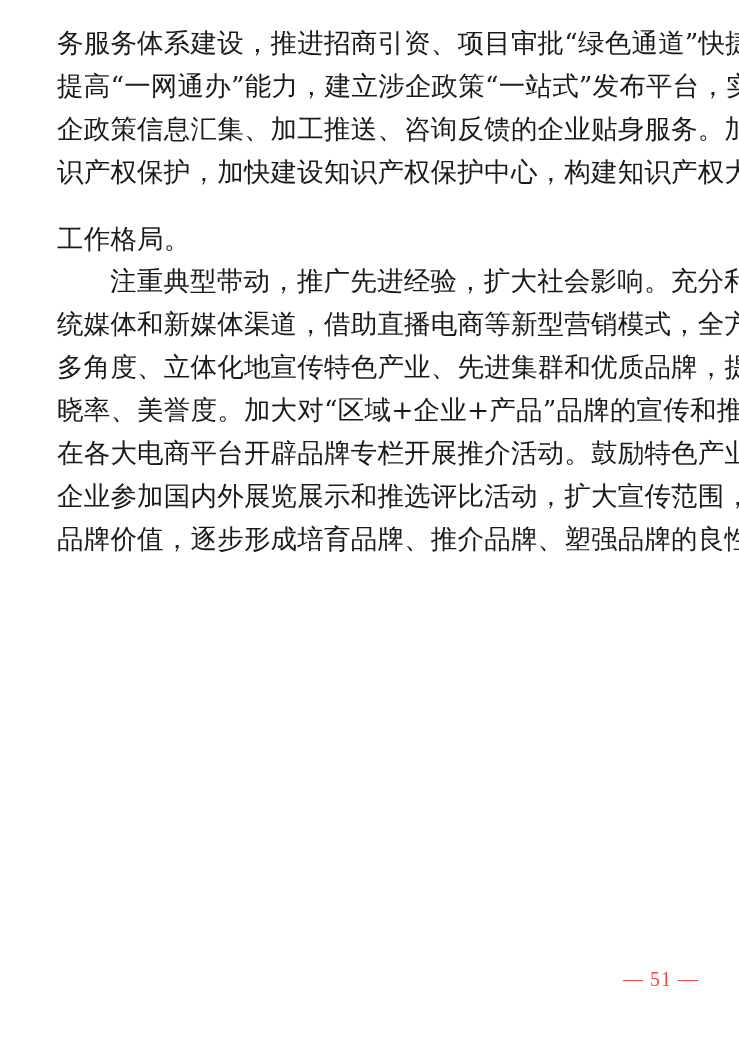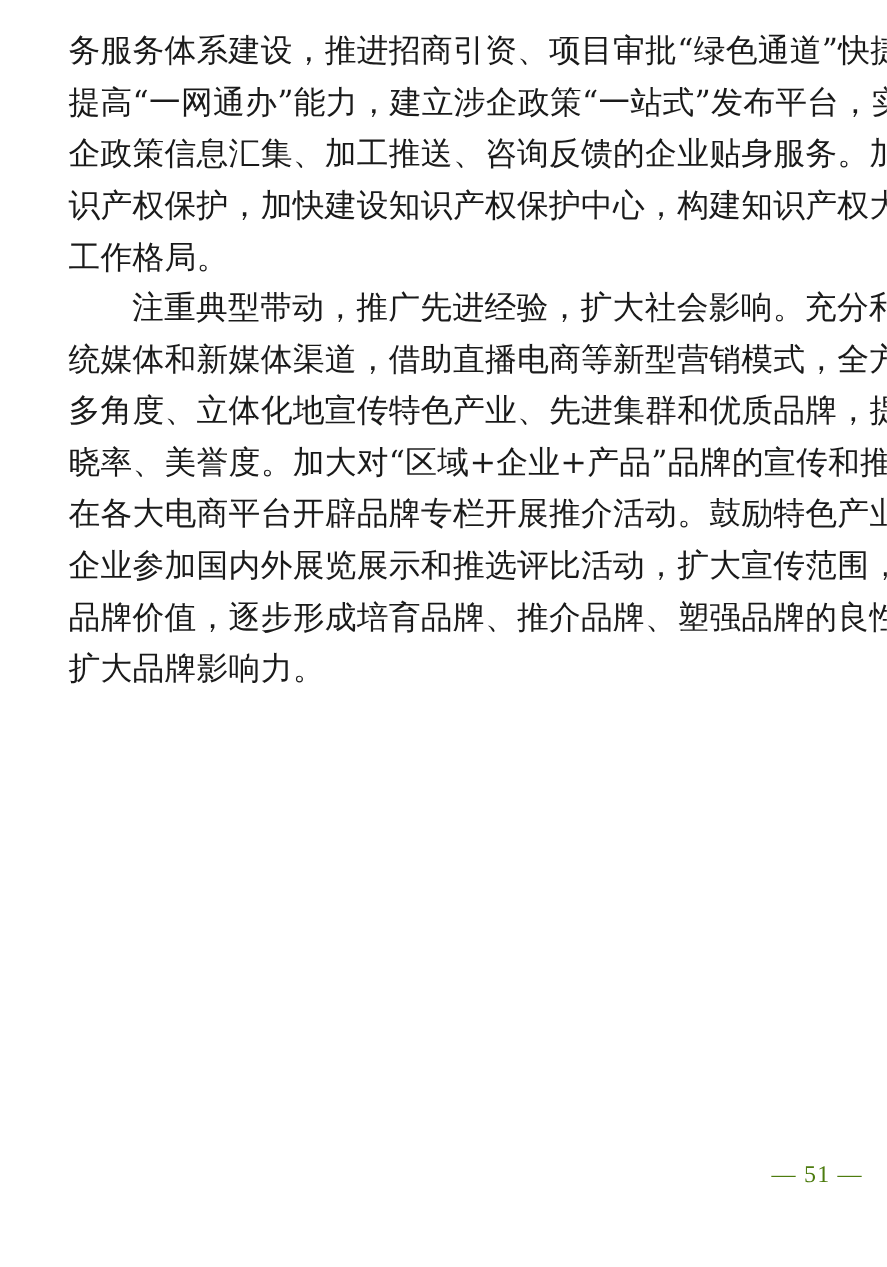--- a/index.html
+++ b/index.html
@@ -7,27 +7,27 @@
       width: 739px; height: 1056px; position: relative; overflow: hidden;
       font-family: "DejaVu Serif", "Liberation Serif", serif;
       color: #1a1a1a;
     }
     .page { position: absolute; left: 0; top: 0; width: 739px; height: 1056px; }
     .body-text {
       position: absolute; left: 57px; top: 22px; width: 640px;
       font-size: 26.5px; line-height: 42.9px; letter-spacing: 0.2px;
     }
     .line { display: block; white-space: nowrap; height: 42.9px; text-align: justify; text-align-last: justify; }
-    .line.last { text-align-last: left; }
+    .line.last { text-align-last: left; margin-top: 24px; }
     .line.indent { padding-left: 53px; }
     .heading { display: block; white-space: nowrap; height: 42.9px; padding-left: 48px; text-align-last: left; }
     .page-number {
-      position: absolute; left: 639px; top: 968px; width: 84px;
+      position: absolute; left: 619px; top: 968px; width: 84px;
       font-family: "Liberation Serif", "DejaVu Serif", serif;
-      font-size: 20px; color: #4d7c0f; text-align: center; letter-spacing: 1px;
+      font-size: 20px; color: #ef4444; text-align: center; letter-spacing: 1px;
     }
   </style>
 </head>
 <body>
 
 <div class="page">
   <div class="body-text">
     <span class="line">务服务体系建设，推进招商引资、项目审批“绿色通道”快捷服务。</span>
     <span class="line">提高“一网通办”能力，建立涉企政策“一站式”发布平台，实现涉</span>
     <span class="line">企政策信息汇集、加工推送、咨询反馈的企业贴身服务。加强知</span>
@@ -35,17 +35,16 @@
     <span class="line last">工作格局。</span>
 
 
     <span class="line indent">注重典型带动，推广先进经验，扩大社会影响。充分利用传</span>
     <span class="line">统媒体和新媒体渠道，借助直播电商等新型营销模式，全方位、</span>
     <span class="line">多角度、立体化地宣传特色产业、先进集群和优质品牌，提升知</span>
     <span class="line">晓率、美誉度。加大对“区域+企业+产品”品牌的宣传和推介力度，</span>
     <span class="line">在各大电商平台开辟品牌专栏开展推介活动。鼓励特色产业集群</span>
     <span class="line">企业参加国内外展览展示和推选评比活动，扩大宣传范围，提升</span>
     <span class="line">品牌价值，逐步形成培育品牌、推介品牌、塑强品牌的良性循环，</span>
-    <span class="line last">扩大品牌影响力。</span>
   </div>
 
   <div class="page-number">— 51 —</div>
 </div>
 
 </body></html>

